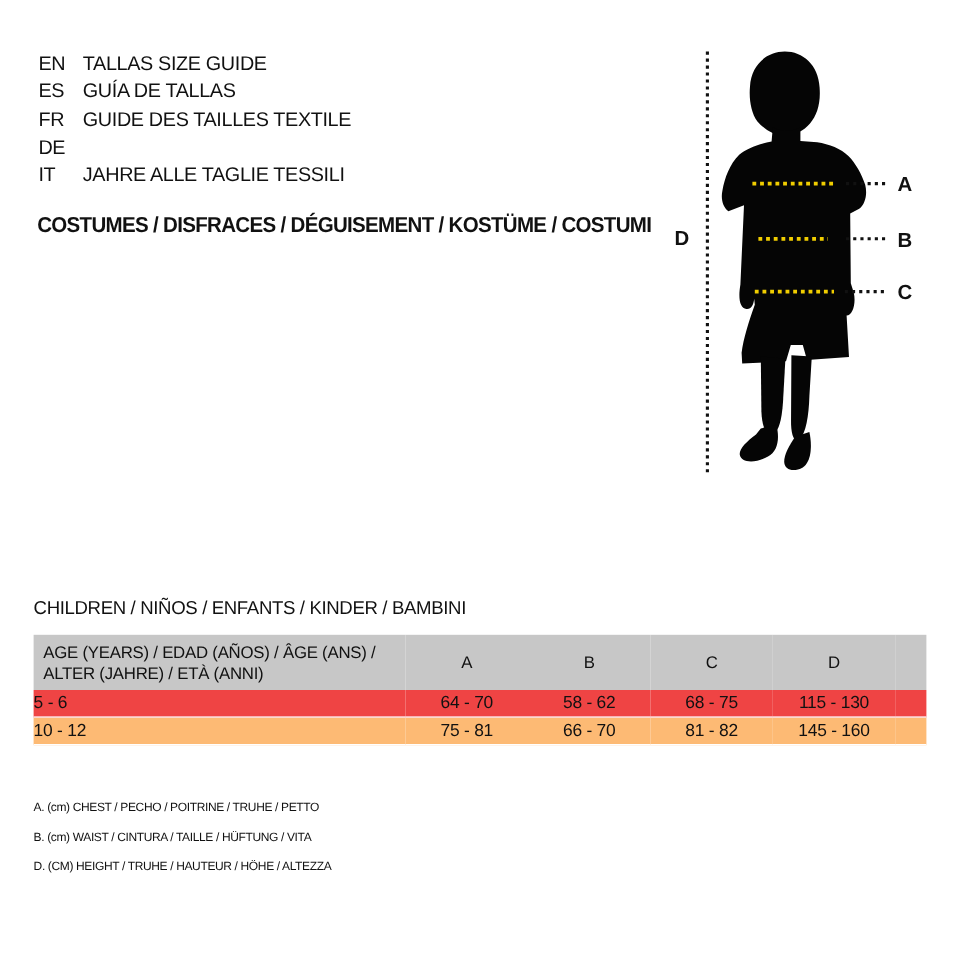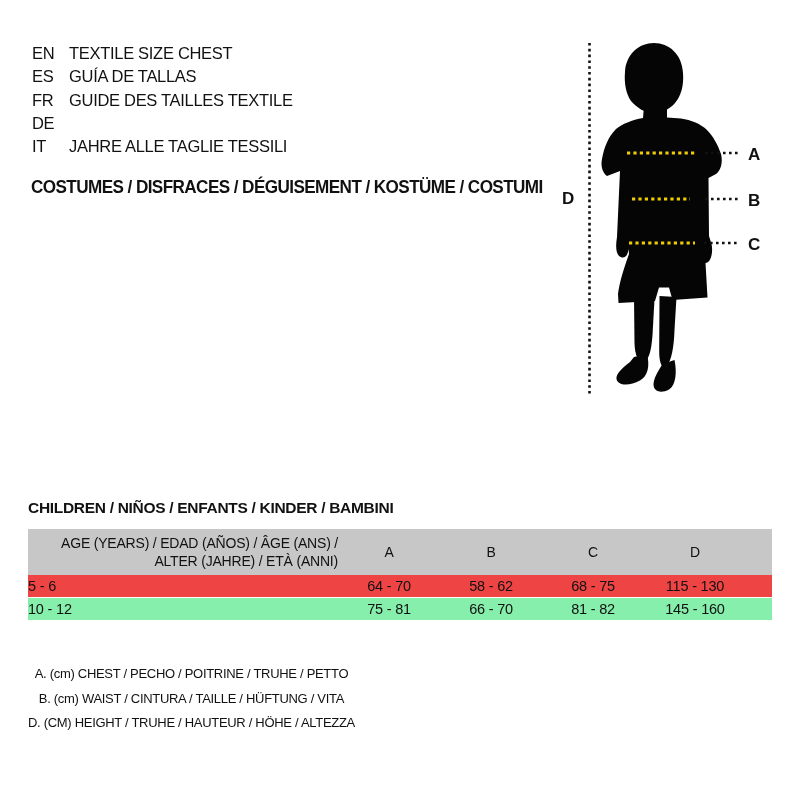--- a/index.html
+++ b/index.html
@@ -12,45 +12,45 @@
   .lang-block{position:absolute;left:32px;top:42px;}
   .lang-row{display:flex;line-height:23.3px;font-size:16.5px;font-weight:500;letter-spacing:-0.3px;}
   .lang-code{width:37px;flex:0 0 37px;}
   .category-heading{
     position:absolute;left:31px;top:177px;font-size:18px;font-weight:bold;letter-spacing:-0.6px;
     transform:scaleX(0.95);transform-origin:left center;white-space:nowrap;
   }
   
   .figure-wrap{position:absolute;left:555px;top:30px;width:230px;height:370px;}
   
-  .section-heading{position:absolute;left:28px;top:499px;font-size:15.5px;font-weight:700;letter-spacing:-0.3px;white-space:nowrap;}
+  .section-heading{position:absolute;left:28px;top:499px;font-size:15.5px;font-weight:400;letter-spacing:-0.3px;white-space:nowrap;}
   table.size-table{
     position:absolute;left:28px;top:529px;width:744px;border-collapse:collapse;table-layout:fixed;
     font-size:14.5px;letter-spacing:-0.2px;
   }
   table.size-table td{padding:0;vertical-align:middle;}
   tr.head-row td{height:40px;font-weight:500;font-size:14px;line-height:1.3;}
-  tr.head-row td.age-cell{padding:3px 0 3px 8px;text-align:right;}
+  tr.head-row td.age-cell{padding:3px 0 3px 8px;}
   td.age-cell{text-align:left;padding-left:8px;}
   td.num-cell{text-align:center;}
   tr.data-row td{height:22px;}
   tr.data-row{border-bottom:1.5px solid #ffffff;}
   
   .legend-block{position:absolute;left:28px;top:662px;}
-  .legend-line{line-height:24.6px;font-size:13px;font-weight:500;letter-spacing:-0.3px;white-space:nowrap;text-align:center;}
+  .legend-line{line-height:24.6px;font-size:10px;font-weight:500;letter-spacing:-0.3px;white-space:nowrap;}
 </style>
 </head>
 <body>
 
 <div class="canvas">
 
   <div class="lang-block">
     <div class="lang-row">
       <span class="lang-code">EN</span>
-      <span>TEXTILE SIZE CHEST</span>
+      <span>TALLAS SIZE GUIDE</span>
     </div>
     <div class="lang-row">
       <span class="lang-code">ES</span>
       <span>GUÍA DE TALLAS</span>
     </div>
     <div class="lang-row">
       <span class="lang-code">FR</span>
       <span>GUIDE DES TAILLES TEXTILE</span>
     </div>
     <div class="lang-row">
@@ -129,21 +129,21 @@
         <td></td>
       </tr>
       <tr class="data-row" style="background:#ef4444;">
         <td class="age-cell">5 - 6</td>
         <td class="num-cell">64 - 70</td>
         <td class="num-cell">58 - 62</td>
         <td class="num-cell">68 - 75</td>
         <td class="num-cell">115 - 130</td>
         <td></td>
       </tr>
-      <tr class="data-row" style="background:#86efac;">
+      <tr class="data-row" style="background:#fdba74;">
         <td class="age-cell">10 - 12</td>
         <td class="num-cell">75 - 81</td>
         <td class="num-cell">66 - 70</td>
         <td class="num-cell">81 - 82</td>
         <td class="num-cell">145 - 160</td>
         <td></td>
       </tr>
     </tbody>
   </table>
 

